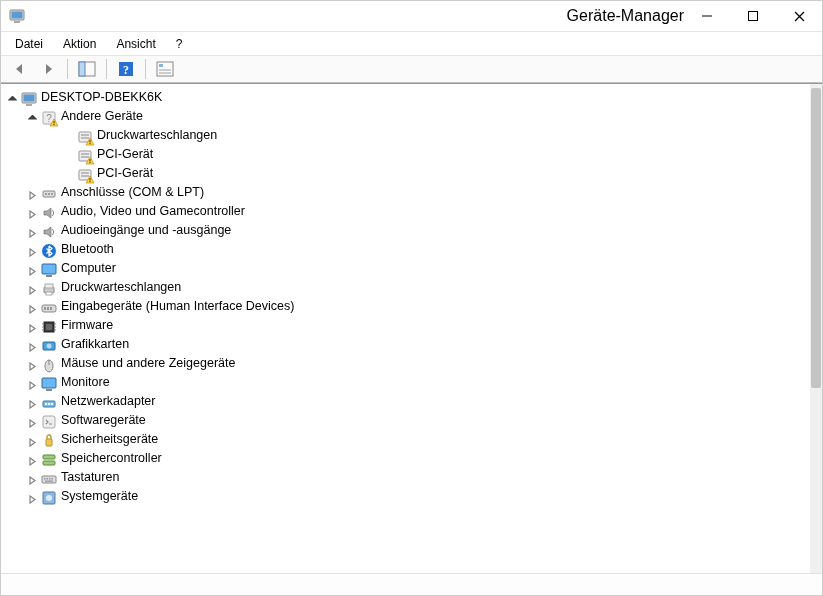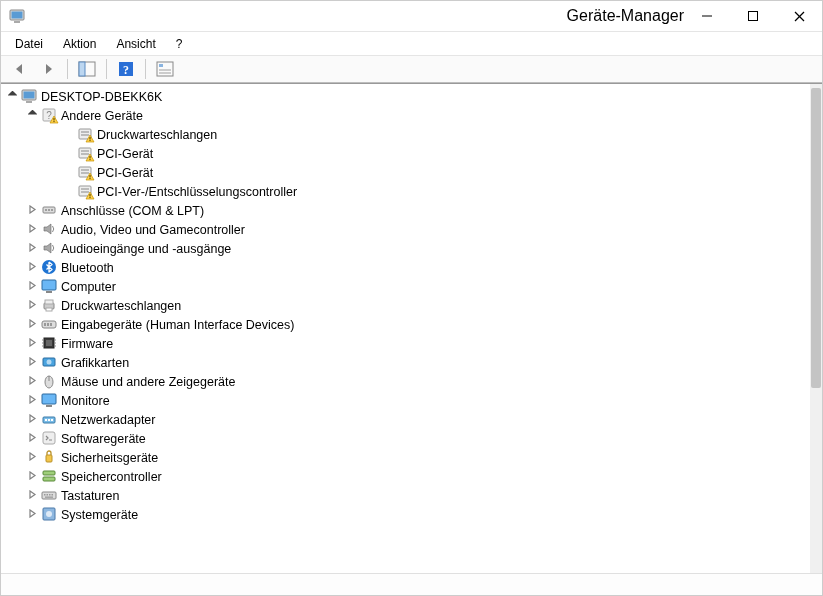--- a/index.html
+++ b/index.html
@@ -95,21 +95,21 @@
   }
   .tree {
     flex: 1;
     padding: 4px 0 4px 4px;
     overflow-y: hidden;
     font-size: 12.5px;
     line-height: 19px;
   }
   .row {
     display: flex;
-    align-items: flex-start;
+    align-items: flex-end;
     height: 19px;
     white-space: nowrap;
   }
   .indent { display:inline-block; }
   .arrow {
     width: 14px; height: 14px;
     display: inline-flex;
     align-items: center;
     justify-content: center;
     color: #555;
@@ -409,35 +409,20 @@
             </svg>
             <span class="warn-overlay">
               <svg width="10" height="10">
                 <use href="#ic-warn"></use>
               </svg>
             </span>
           </span>
           <span class="label">PCI-Gerät</span>
         </div>
         <div class="row">
-          <span class="indent" style="width:56px"></span>
-          <span class="arrow blank"></span>
-          <span class="node-icon">
-            <svg width="16" height="16">
-              <use href="#ic-device-generic"></use>
-            </svg>
-            <span class="warn-overlay">
-              <svg width="10" height="10">
-                <use href="#ic-warn"></use>
-              </svg>
-            </span>
-          </span>
-          <span class="label">PCI-Ver-/Entschlüsselungscontroller</span>
-        </div>
-        <div class="row">
           <span class="indent" style="width:20px"></span>
           <span class="arrow">
             <svg width="9" height="9">
               <path d="M2 1 L7 4.5 L2 8 Z" fill="none" stroke="#808080" stroke-width="1.2"></path>
             </svg>
           </span>
           <span class="node-icon">
             <svg width="16" height="16">
               <use href="#ic-port"></use>
             </svg>

